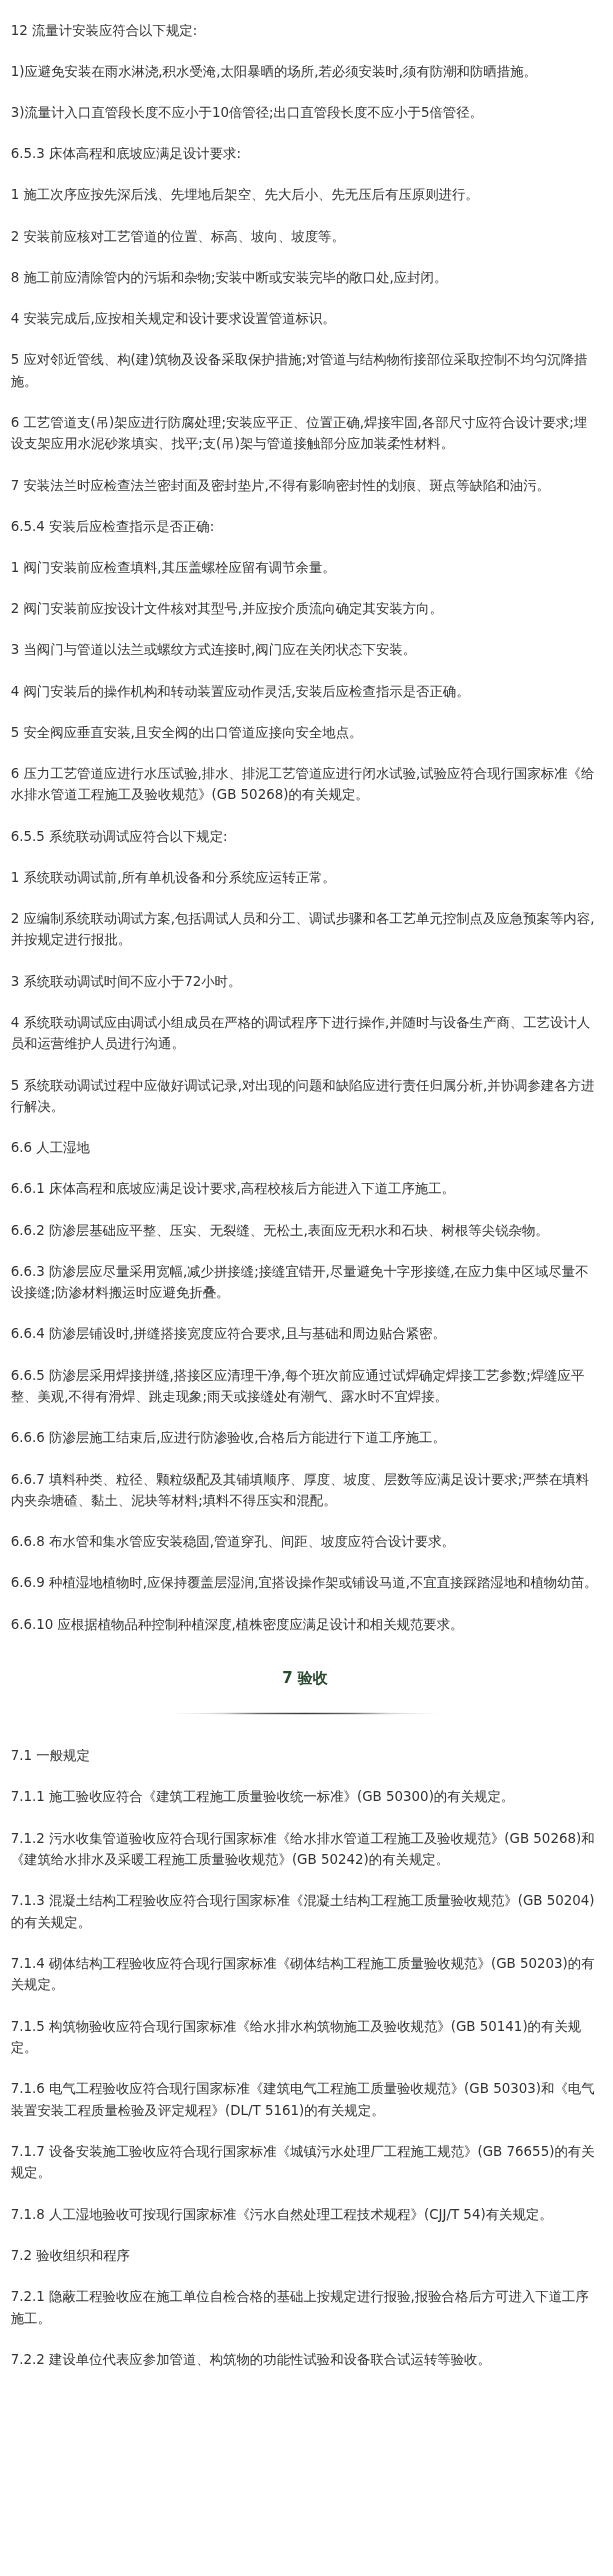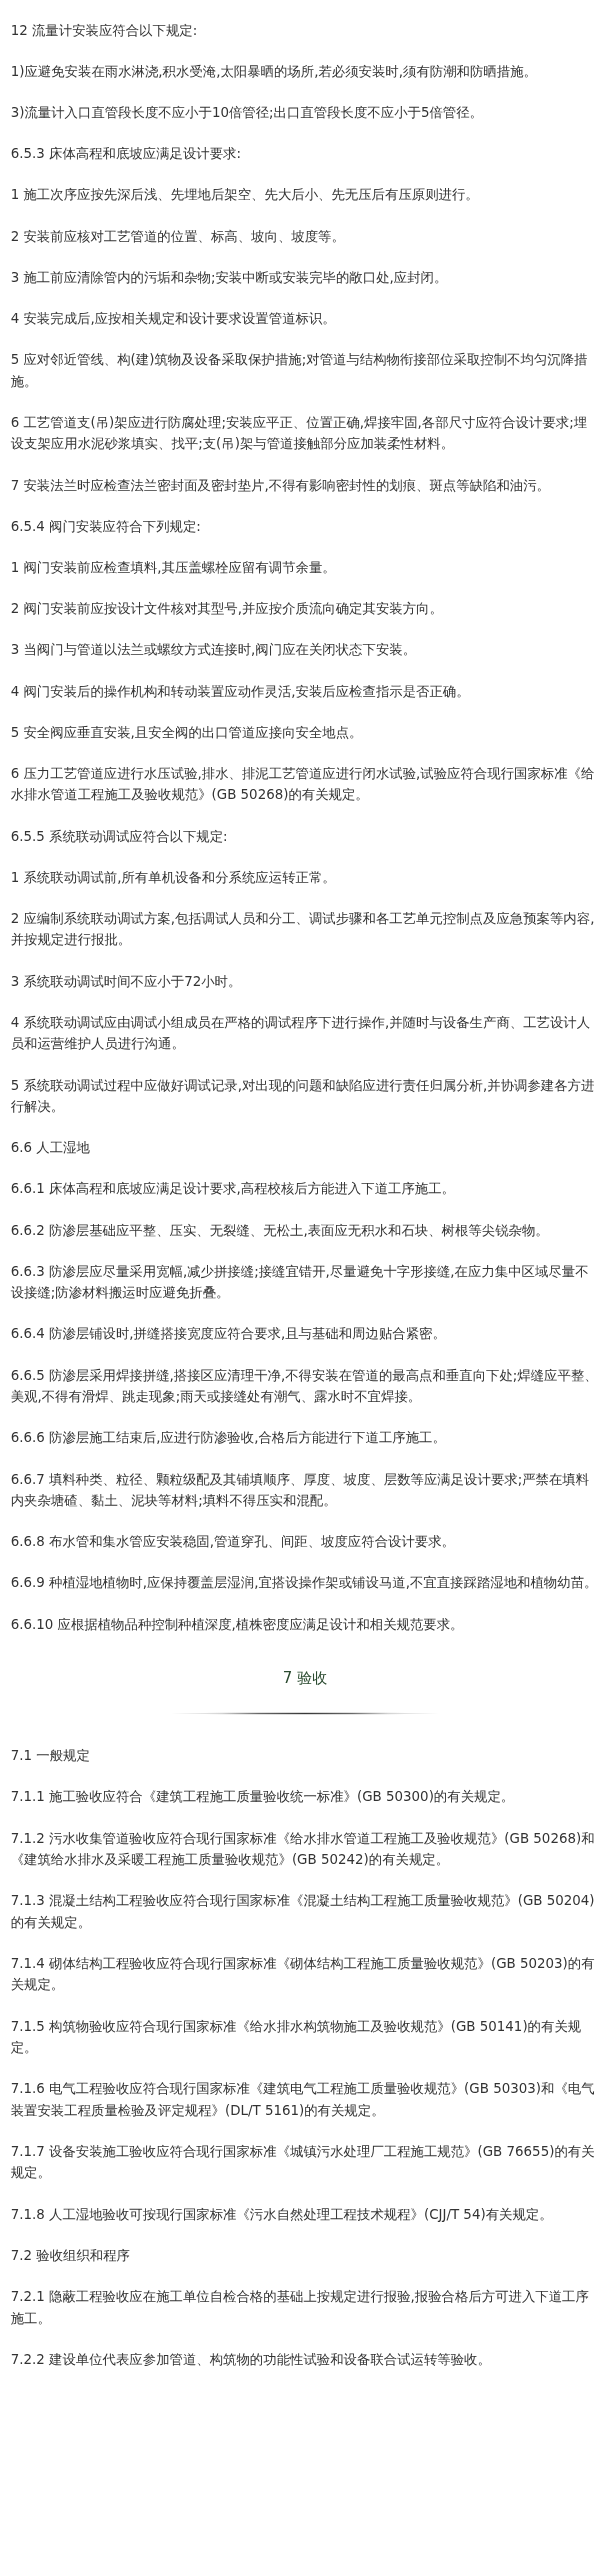--- a/index.html
+++ b/index.html
@@ -22,21 +22,21 @@
     color: var(--text-color);
     word-break: break-all;
   }
   .para {
     margin: 19.7px 0;
   }
   .section-heading {
     margin: 32px 0 0 0;
     text-align: center;
     font-size: 15px;
-    font-weight: normal;
+    font-weight: bold;
     color: var(--heading-color);
     line-height: 23px;
   }
   .heading-divider {
     height: 3.6px;
     width: 268px;
     margin: 21.5px auto 30px auto;
     background: radial-gradient(ellipse closest-side,
                 rgba(45,45,45,0.95) 0%,
                 rgba(55,55,55,0.75) 35%,
@@ -47,44 +47,44 @@
 </head>
 <body>
 
 <div class="article">
     <p class="para">12 流量计安装应符合以下规定:</p>
     <p class="para">1)应避免安装在雨水淋浇,积水受淹,太阳暴晒的场所,若必须安装时,须有防潮和防晒措施。</p>
     <p class="para">3)流量计入口直管段长度不应小于10倍管径;出口直管段长度不应小于5倍管径。</p>
     <p class="para">6.5.3 床体高程和底坡应满足设计要求:</p>
     <p class="para">1 施工次序应按先深后浅、先埋地后架空、先大后小、先无压后有压原则进行。</p>
     <p class="para">2 安装前应核对工艺管道的位置、标高、坡向、坡度等。</p>
-    <p class="para">3 施工前应清除管内的污垢和杂物;安装中断或安装完毕的敞口处,应封闭。</p>
+    <p class="para">8 施工前应清除管内的污垢和杂物;安装中断或安装完毕的敞口处,应封闭。</p>
     <p class="para">4 安装完成后,应按相关规定和设计要求设置管道标识。</p>
     <p class="para">5 应对邻近管线、构(建)筑物及设备采取保护措施;对管道与结构物衔接部位采取控制不均匀沉降措施。</p>
     <p class="para">6 工艺管道支(吊)架应进行防腐处理;安装应平正、位置正确,焊接牢固,各部尺寸应符合设计要求;埋设支架应用水泥砂浆填实、找平;支(吊)架与管道接触部分应加装柔性材料。</p>
     <p class="para">7 安装法兰时应检查法兰密封面及密封垫片,不得有影响密封性的划痕、斑点等缺陷和油污。</p>
-    <p class="para">6.5.4 阀门安装应符合下列规定:</p>
+    <p class="para">6.5.4 安装后应检查指示是否正确:</p>
     <p class="para">1 阀门安装前应检查填料,其压盖螺栓应留有调节余量。</p>
     <p class="para">2 阀门安装前应按设计文件核对其型号,并应按介质流向确定其安装方向。</p>
     <p class="para">3 当阀门与管道以法兰或螺纹方式连接时,阀门应在关闭状态下安装。</p>
     <p class="para">4 阀门安装后的操作机构和转动装置应动作灵活,安装后应检查指示是否正确。</p>
     <p class="para">5 安全阀应垂直安装,且安全阀的出口管道应接向安全地点。</p>
     <p class="para">6 压力工艺管道应进行水压试验,排水、排泥工艺管道应进行闭水试验,试验应符合现行国家标准《给水排水管道工程施工及验收规范》(GB 50268)的有关规定。</p>
     <p class="para">6.5.5 系统联动调试应符合以下规定:</p>
     <p class="para">1 系统联动调试前,所有单机设备和分系统应运转正常。</p>
     <p class="para">2 应编制系统联动调试方案,包括调试人员和分工、调试步骤和各工艺单元控制点及应急预案等内容,并按规定进行报批。</p>
     <p class="para">3 系统联动调试时间不应小于72小时。</p>
     <p class="para">4 系统联动调试应由调试小组成员在严格的调试程序下进行操作,并随时与设备生产商、工艺设计人员和运营维护人员进行沟通。</p>
     <p class="para">5 系统联动调试过程中应做好调试记录,对出现的问题和缺陷应进行责任归属分析,并协调参建各方进行解决。</p>
     <p class="para">6.6 人工湿地</p>
     <p class="para">6.6.1 床体高程和底坡应满足设计要求,高程校核后方能进入下道工序施工。</p>
     <p class="para">6.6.2 防渗层基础应平整、压实、无裂缝、无松土,表面应无积水和石块、树根等尖锐杂物。</p>
     <p class="para">6.6.3 防渗层应尽量采用宽幅,减少拼接缝;接缝宜错开,尽量避免十字形接缝,在应力集中区域尽量不设接缝;防渗材料搬运时应避免折叠。</p>
     <p class="para">6.6.4 防渗层铺设时,拼缝搭接宽度应符合要求,且与基础和周边贴合紧密。</p>
-    <p class="para">6.6.5 防渗层采用焊接拼缝,搭接区应清理干净,不得安装在管道的最高点和垂直向下处;焊缝应平整、美观,不得有滑焊、跳走现象;雨天或接缝处有潮气、露水时不宜焊接。</p>
+    <p class="para">6.6.5 防渗层采用焊接拼缝,搭接区应清理干净,每个班次前应通过试焊确定焊接工艺参数;焊缝应平整、美观,不得有滑焊、跳走现象;雨天或接缝处有潮气、露水时不宜焊接。</p>
     <p class="para">6.6.6 防渗层施工结束后,应进行防渗验收,合格后方能进行下道工序施工。</p>
     <p class="para">6.6.7 填料种类、粒径、颗粒级配及其铺填顺序、厚度、坡度、层数等应满足设计要求;严禁在填料内夹杂塘碴、黏土、泥块等材料;填料不得压实和混配。</p>
     <p class="para">6.6.8 布水管和集水管应安装稳固,管道穿孔、间距、坡度应符合设计要求。</p>
     <p class="para">6.6.9 种植湿地植物时,应保持覆盖层湿润,宜搭设操作架或铺设马道,不宜直接踩踏湿地和植物幼苗。</p>
     <p class="para">6.6.10 应根据植物品种控制种植深度,植株密度应满足设计和相关规范要求。</p>
     <h2 class="section-heading">7 验收</h2>
     <div class="heading-divider"></div>
     <p class="para">7.1 一般规定</p>
     <p class="para">7.1.1 施工验收应符合《建筑工程施工质量验收统一标准》(GB 50300)的有关规定。</p>
     <p class="para">7.1.2 污水收集管道验收应符合现行国家标准《给水排水管道工程施工及验收规范》(GB 50268)和《建筑给水排水及采暖工程施工质量验收规范》(GB 50242)的有关规定。</p>

